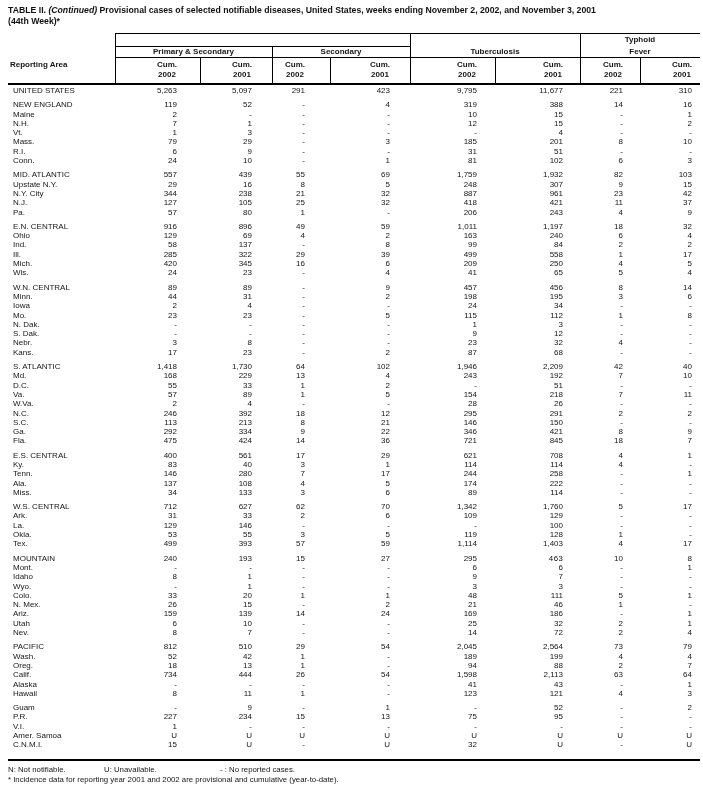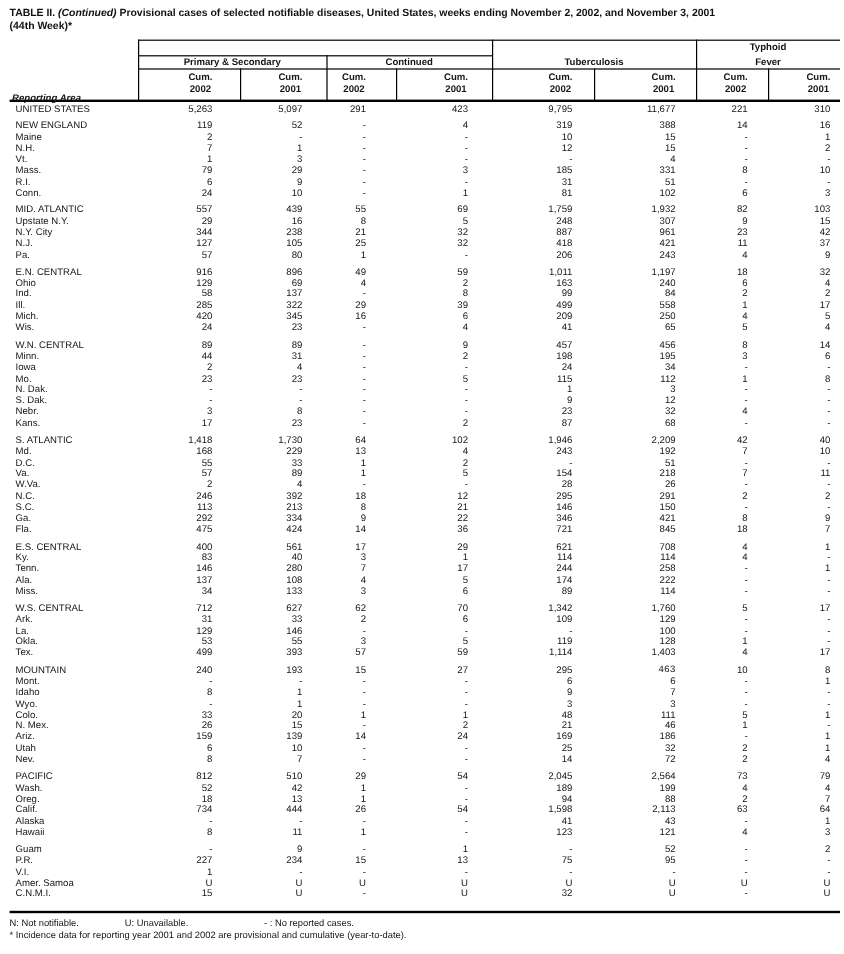--- a/index.html
+++ b/index.html
@@ -27,21 +27,21 @@
   .v640{left:640px;top:57px;height:27px;}
   
   .ht{position:absolute;font-size:8px;font-weight:bold;text-align:center;
       line-height:9px;white-space:nowrap;}
   .ht-syphilis{left:115px;top:35px;width:295px;}
   .ht-typhoid1{left:580px;top:35px;width:120px;}
   .ht-ps{left:115px;top:47px;width:157px;}
   .ht-cong{left:272px;top:47px;width:138px;}
   .ht-tb{left:410px;top:47px;width:170px;}
   .ht-typhoid2{left:580px;top:47px;width:120px;}
-  .ht-area{left:10px;top:77px;text-align:left;font-style:italic;}
+  .ht-area{left:10px;top:60px;text-align:left;}
   .hc{position:absolute;top:60px;width:60px;text-align:center;font-size:8px;
       font-weight:bold;line-height:9.5px;}
   
   .body-table{position:absolute;left:8px;top:86px;width:692px;
               border-collapse:collapse;table-layout:fixed;font-size:8px;color:#151515;}
   .body-table td{padding:0;height:9.3px;line-height:9.3px;white-space:nowrap;
                  overflow:visible;vertical-align:middle;}
   td.area{text-align:left;padding-left:5px;}
   td.num{text-align:right;}
   tr.gap td{height:5px;line-height:5px;font-size:1px;}
@@ -73,21 +73,21 @@
   <div class="rule v v200"></div>
   <div class="rule v v272"></div>
   <div class="rule v v330"></div>
   <div class="rule v v410"></div>
   <div class="rule v v495"></div>
   <div class="rule v v580"></div>
   <div class="rule v v640"></div>
 
   <div class="ht ht-typhoid1">Typhoid</div>
   <div class="ht ht-ps">Primary &amp; Secondary</div>
-  <div class="ht ht-cong">Continued</div>
+  <div class="ht ht-cong">Secondary</div>
   <div class="ht ht-tb">Tuberculosis</div>
   <div class="ht ht-typhoid2">Fever</div>
   <div class="ht ht-area">Reporting Area</div>
   <div id="cum-cells">
       <div class="hc" style="left: 137px;">
         <div>Cum.</div>
         <div>2002</div>
       </div>
       <div class="hc" style="left: 212px;">
         <div>Cum.</div>
@@ -190,21 +190,21 @@
           <td class="num" style="padding-right: 17px;">-</td>
           <td class="num" style="padding-right: 8px;">-</td>
         </tr>
         <tr>
           <td class="area">Mass.</td>
           <td class="num" style="padding-right: 23px;">79</td>
           <td class="num" style="padding-right: 20px;">29</td>
           <td class="num" style="padding-right: 25px;">-</td>
           <td class="num" style="padding-right: 20px;">3</td>
           <td class="num" style="padding-right: 18px;">185</td>
-          <td class="num" style="padding-right: 17px;">331</td>
+          <td class="num" style="padding-right: 17px;">201</td>
           <td class="num" style="padding-right: 17px;">8</td>
           <td class="num" style="padding-right: 8px;">10</td>
         </tr>
         <tr>
           <td class="area">R.I.</td>
           <td class="num" style="padding-right: 23px;">6</td>
           <td class="num" style="padding-right: 20px;">9</td>
           <td class="num" style="padding-right: 25px;">-</td>
           <td class="num" style="padding-right: 20px;">-</td>
           <td class="num" style="padding-right: 18px;">31</td>

